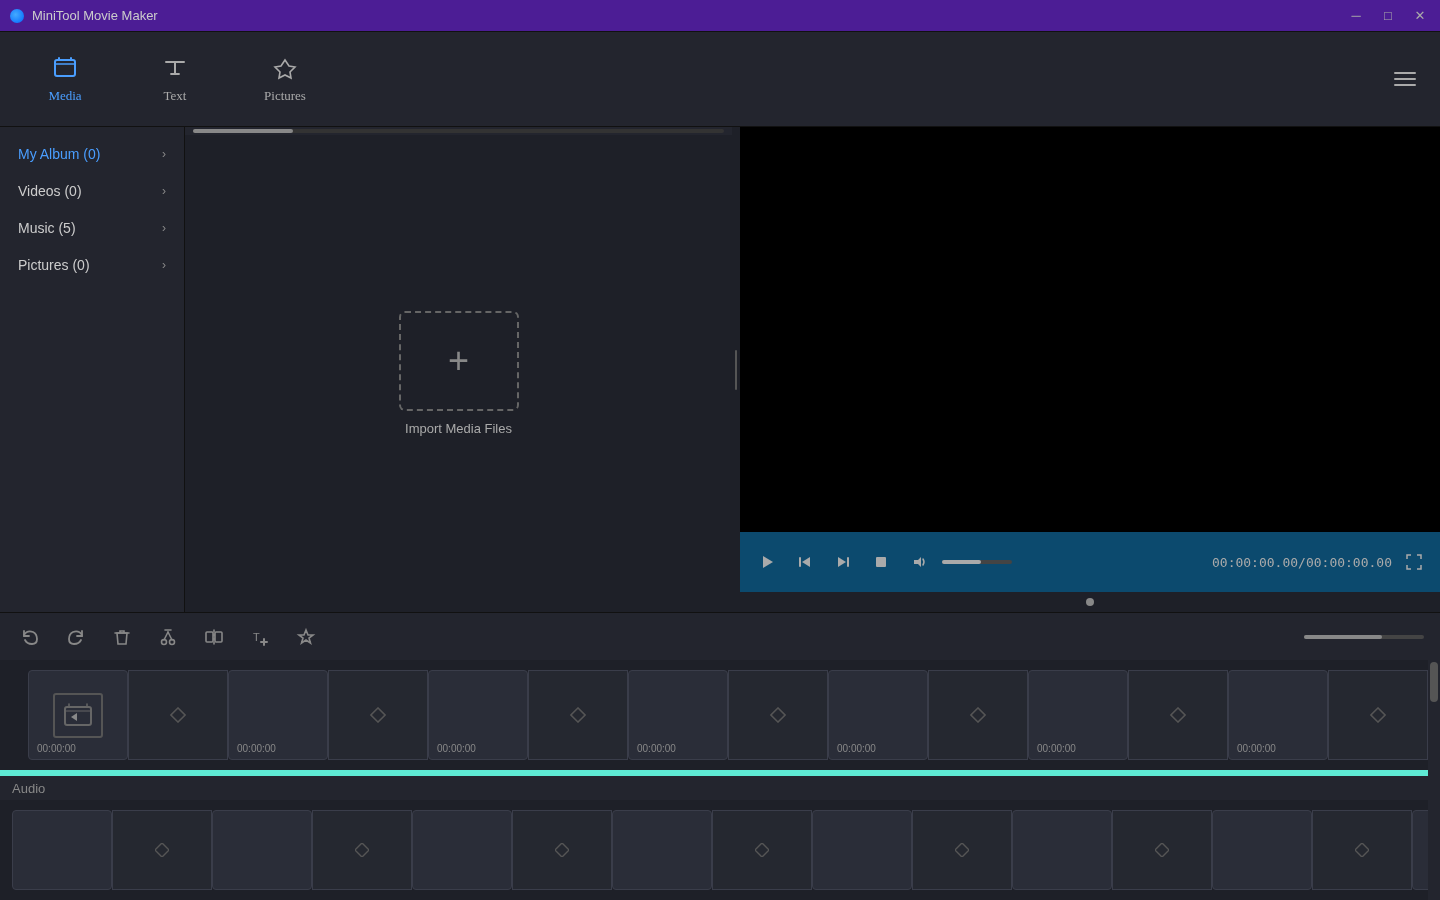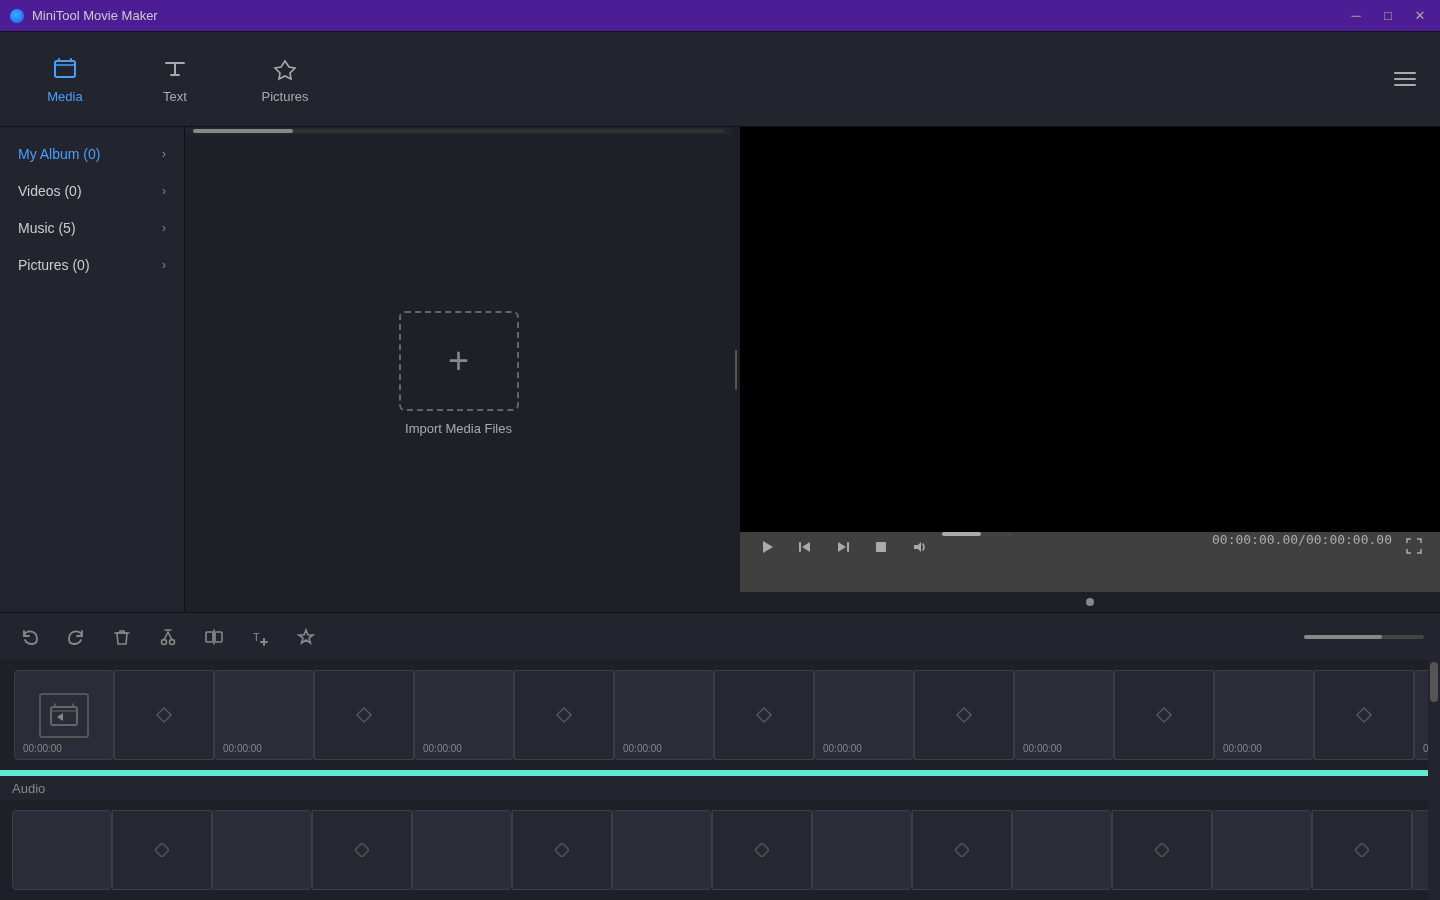--- a/index.html
+++ b/index.html
@@ -74,20 +74,21 @@
       flex-direction: column;
       align-items: center;
       justify-content: center;
       width: 110px;
       height: 85px;
       cursor: pointer;
       color: #aaa;
       font-size: 13px;
       border-radius: 6px;
       gap: 6px;
+      font-family: Liberation Serif, serif;
     }
     .tool-btn.active { color: #4a9eff; }
     .tool-btn svg { width: 28px; height: 28px; }
     .toolbar-spacer { flex: 1; }
     .export-btn {
       display: flex;
       flex-direction: column;
       align-items: center;
       justify-content: center;
       width: 90px;
@@ -231,22 +232,23 @@
       background: #1e2028;
       display: flex;
       flex-direction: column;
     }
     #preview-video {
       flex: 1;
       background: #000;
     }
     #preview-controls {
       height: 60px;
-      background: #404040;
-      display: flex;
+      background: #0c4a6e;
+      display: flex;
+      align-items: center;
       padding: 0 12px;
       gap: 8px;
       flex-shrink: 0;
     }
     .ctrl-btn {
       width: 30px;
       height: 30px;
       display: flex;
       align-items: center;
       justify-content: center;
@@ -378,21 +380,21 @@
       background: #555;
       border-radius: 4px;
       margin: 2px;
     }
 
     
     .timeline-row {
       display: flex;
       align-items: center;
       height: 110px;
-      padding: 8px 14px;
+      padding: 8px 28px;
       gap: 0;
       overflow: hidden;
     }
     .clip-thumb {
       width: 100px;
       height: 90px;
       background: #2a2d38;
       border: 1px solid #3a3d4a;
       border-radius: 4px;
       display: flex;

